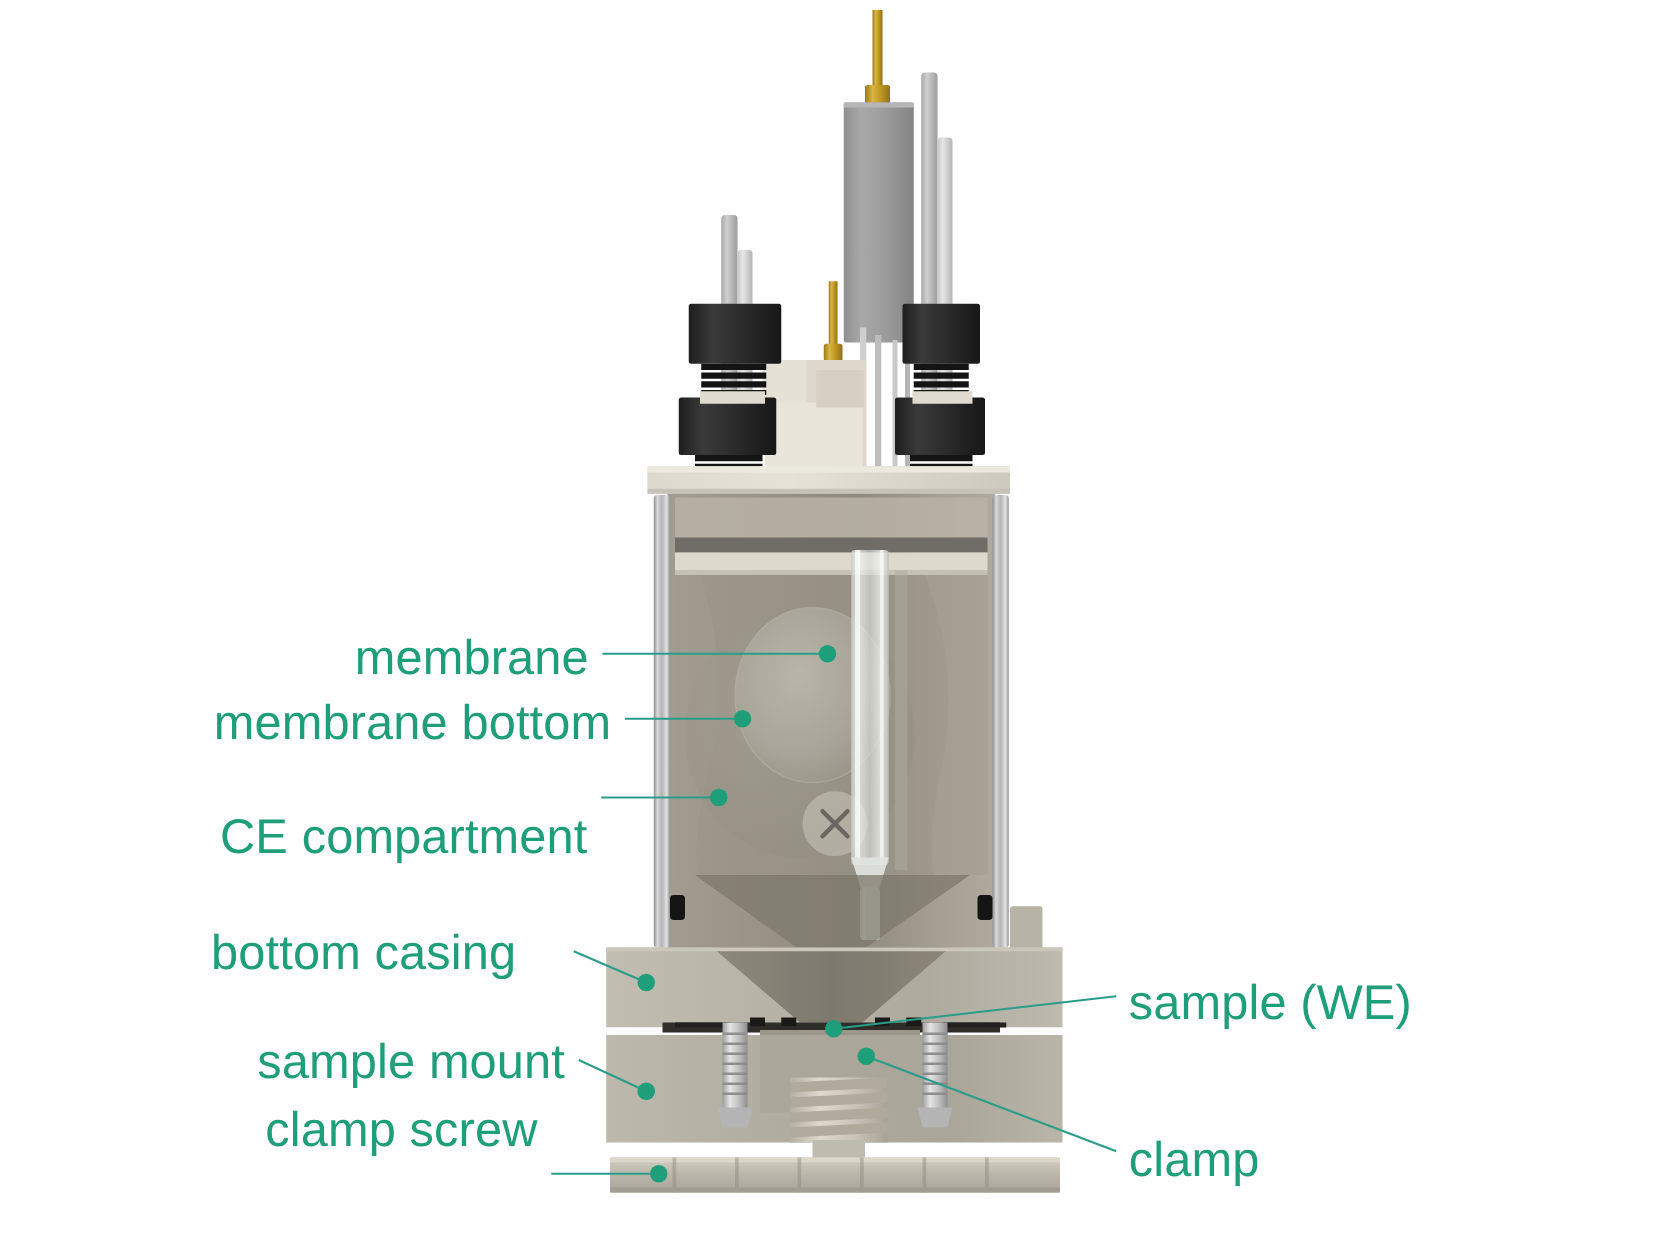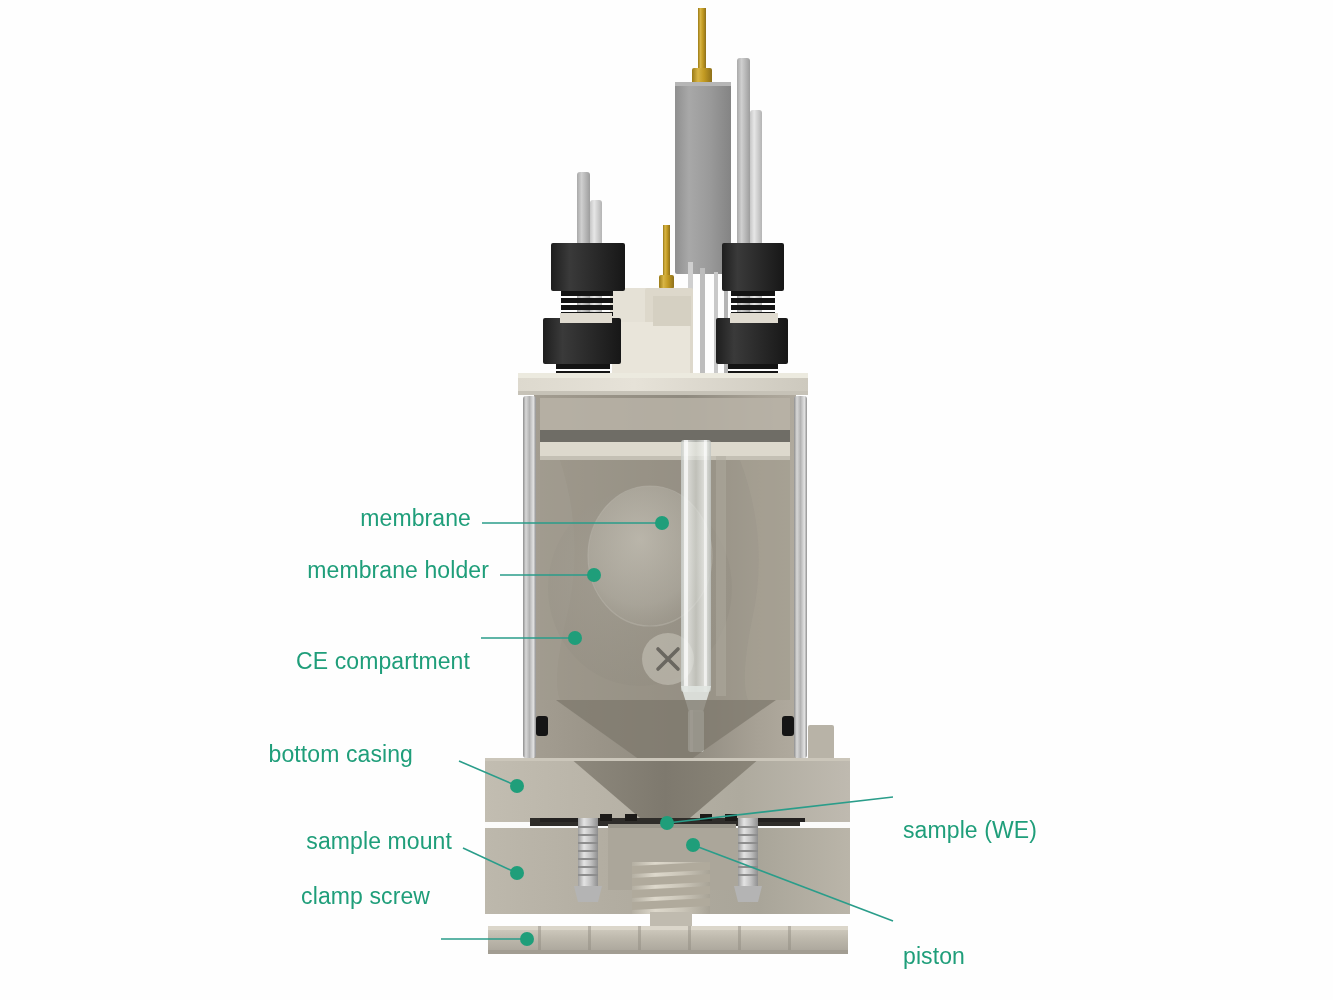--- a/index.html
+++ b/index.html
@@ -23,28 +23,28 @@
     left: 0;
     top: 0;
     width: 1333px;
     height: 1000px;
     display: block;
   }
   .ann-label {
     position: absolute;
     color: #1f9e7a;
     font-family: "Liberation Sans", sans-serif;
-    font-size: 23px;
+    font-size: 39px;
     font-weight: 400;
     letter-spacing: 0.1px;
     white-space: nowrap;
     line-height: 1;
   }
   .ann-label.right-align { text-align: right; }
-  .ann-label.left-align  { text-align: left; margin-top: 36px; }
+  .ann-label.left-align  { text-align: left; }
 </style>
 </head>
 <body>
 
 <div id="stage">
 
   <svg id="figure-svg" viewBox="0 0 1333 1000">
     <defs>
       <linearGradient id="gCapTop" x1="0" y1="0" x2="0" y2="1">
         <stop offset="0" stop-color="#e8e4da"></stop>
@@ -388,22 +388,22 @@
         </g>
         <g>
           <line x1="441" y1="939" x2="527" y2="939" stroke="#2a9d8a" stroke-width="1.6"></line>
           <circle cx="527" cy="939" r="7" fill="#1f9e7a"></circle>
         </g>
       </g>
   </svg>
 
   <div id="labels">
       <div class="ann-label right-align" style="top: 507px; right: 862px;">membrane</div>
-      <div class="ann-label right-align" style="top: 559px; right: 844px;">membrane holder</div>
+      <div class="ann-label right-align" style="top: 559px; right: 844px;">membrane bottom</div>
       <div class="ann-label right-align" style="top: 650px; right: 863px;">CE compartment</div>
       <div class="ann-label right-align" style="top: 743px; right: 920px;">bottom casing</div>
       <div class="ann-label left-align" style="top: 783px; left: 903px;">sample (WE)</div>
       <div class="ann-label right-align" style="top: 830px; right: 881px;">sample mount</div>
-      <div class="ann-label left-align" style="top: 909px; left: 903px;">piston</div>
+      <div class="ann-label left-align" style="top: 909px; left: 903px;">clamp</div>
       <div class="ann-label right-align" style="top: 885px; right: 903px;">clamp screw</div>
     </div>
 
 </div>
 
 </body></html>

